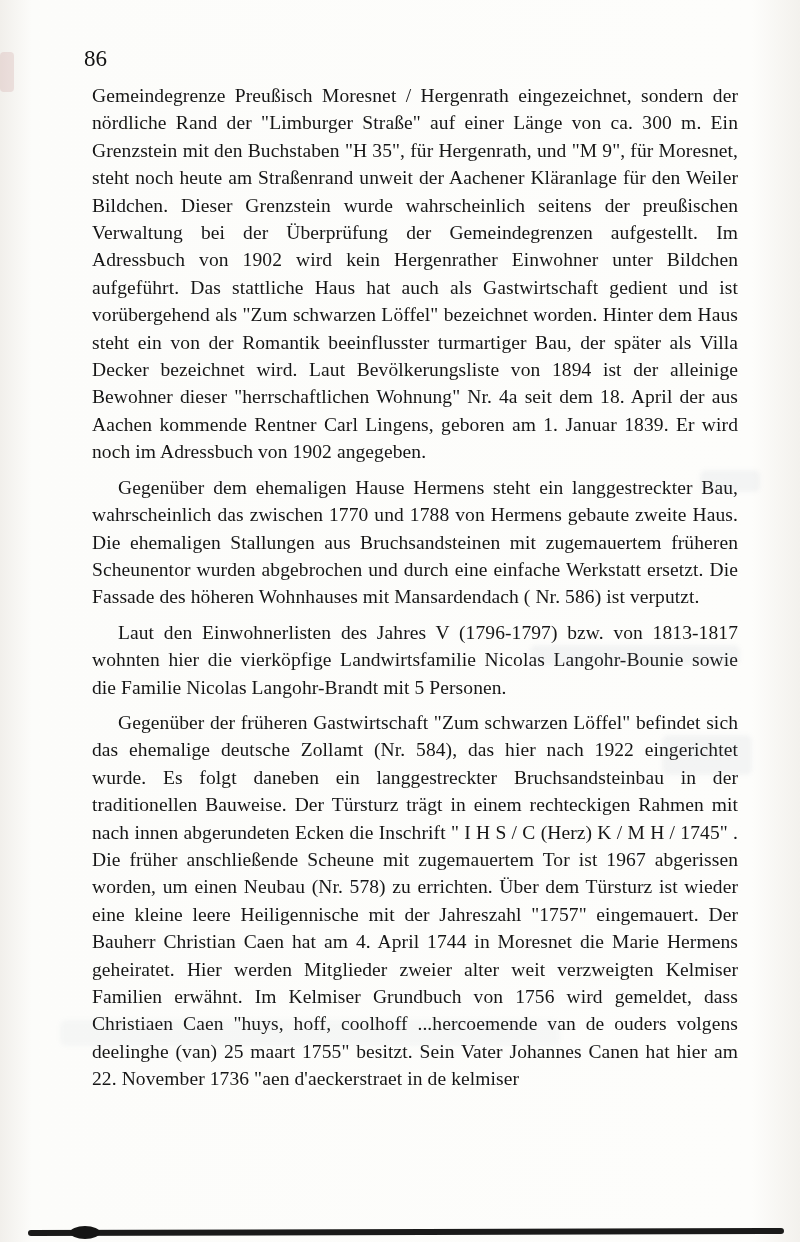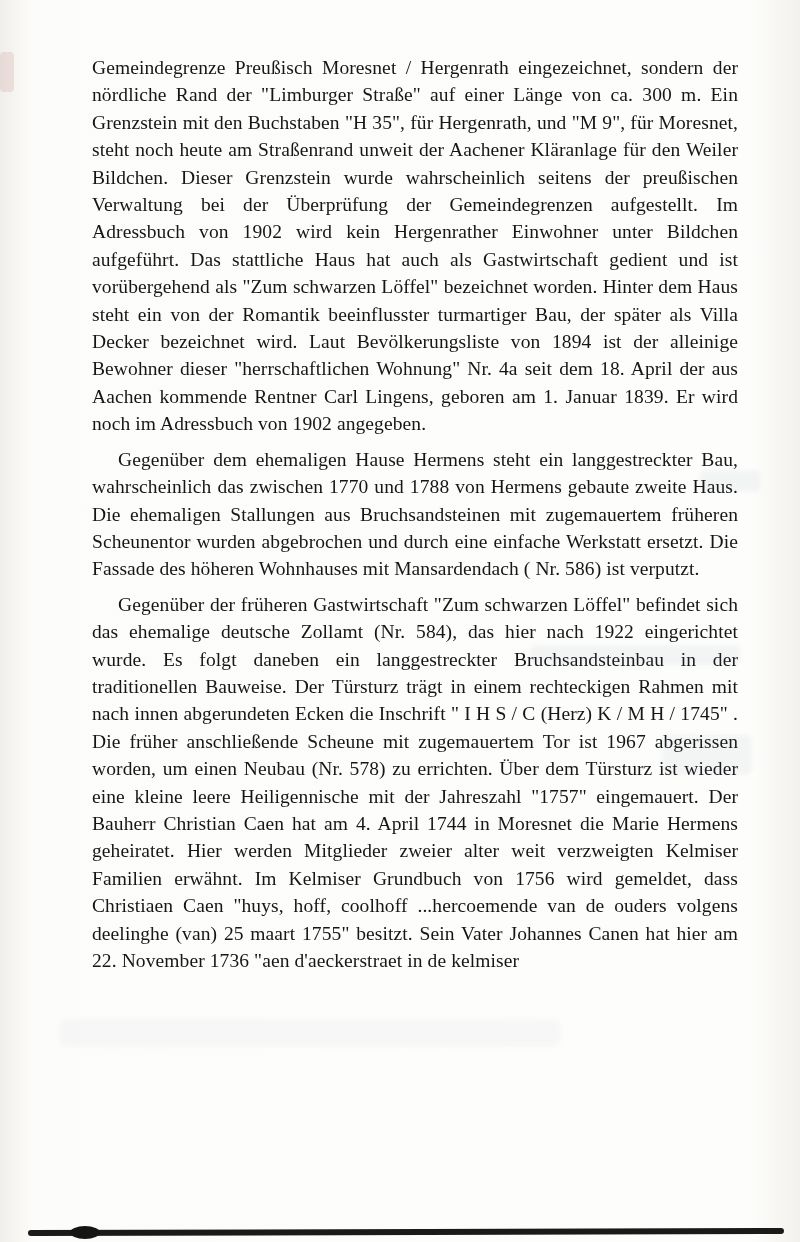--- a/index.html
+++ b/index.html
@@ -82,23 +82,25 @@
 <body>
 
 <div class="scan-page">
 
   <div class="corner-mark"></div>
   <div class="bleed-smudge smudge-1"></div>
   <div class="bleed-smudge smudge-2"></div>
   <div class="bleed-smudge smudge-3"></div>
   <div class="bleed-smudge smudge-4"></div>
 
+  <div class="page-number">86</div>
 
   <div class="body-text">
     <p>Gemeindegrenze Preußisch Moresnet / Hergenrath eingezeichnet, sondern der nördliche Rand der "Limburger Straße" auf einer Länge von ca. 300 m. Ein Grenzstein mit den Buchstaben "H 35", für Hergenrath, und "M 9", für Moresnet, steht noch heute am Straßenrand unweit der Aachener Kläranlage für den Weiler Bildchen. Dieser Grenzstein wurde wahrscheinlich seitens der preußischen Verwaltung bei der Überprüfung der Gemeindegrenzen aufgestellt. Im Adressbuch von 1902 wird kein Hergenrather Einwohner unter Bildchen aufgeführt. Das stattliche Haus hat auch als Gastwirtschaft gedient und ist vorübergehend als "Zum schwarzen Löffel" bezeichnet worden. Hinter dem Haus steht ein von der Romantik beeinflusster turmartiger Bau, der später als Villa Decker bezeichnet wird. Laut Bevölkerungsliste von 1894 ist der alleinige Bewohner dieser "herrschaftlichen Wohnung" Nr. 4a seit dem 18. April der aus Aachen kommende Rentner Carl Lingens, geboren am 1. Januar 1839. Er wird noch im Adressbuch von 1902 angegeben.</p>
     <p class="indent">Gegenüber dem ehemaligen Hause Hermens steht ein langgestreckter Bau, wahrscheinlich das zwischen 1770 und 1788 von Hermens gebaute zweite Haus. Die ehemaligen Stallungen aus Bruchsandsteinen mit zugemauertem früheren Scheunentor wurden abgebrochen und durch eine einfache Werkstatt ersetzt. Die Fassade des höheren Wohnhauses mit Mansardendach ( Nr. 586) ist verputzt.</p>
+    <p class="indent">Laut den Einwohnerlisten des Jahres V (1796-1797) bzw. von 1813-1817 wohnten hier die vierköpfige Landwirtsfamilie Nicolas Langohr-Bounie sowie die Familie Nicolas Langohr-Brandt mit 5 Personen.</p>
     <p class="indent">Gegenüber der früheren Gastwirtschaft "Zum schwarzen Löffel" befindet sich das ehemalige deutsche Zollamt (Nr. 584), das hier nach 1922 eingerichtet wurde. Es folgt daneben ein langgestreckter Bruchsandsteinbau in der traditionellen Bauweise. Der Türsturz trägt in einem rechteckigen Rahmen mit nach innen abgerundeten Ecken die Inschrift " I H S / C (Herz) K / M H / 1745" . Die früher anschließende Scheune mit zugemauertem Tor ist 1967 abgerissen worden, um einen Neubau (Nr. 578) zu errichten. Über dem Türsturz ist wieder eine kleine leere Heiligennische mit der Jahreszahl "1757" eingemauert. Der Bauherr Christian Caen hat am 4. April 1744 in Moresnet die Marie Hermens geheiratet. Hier werden Mitglieder zweier alter weit verzweigten Kelmiser Familien erwähnt. Im Kelmiser Grundbuch von 1756 wird gemeldet, dass Christiaen Caen "huys, hoff, coolhoff ...hercoemende van de ouders volgens deelinghe (van) 25 maart 1755" besitzt. Sein Vater Johannes Canen hat hier am 22. November 1736 "aen d'aeckerstraet in de kelmiser</p>
   </div>
 
   <div class="scan-edge-bottom"></div>
   <div class="scan-blob"></div>
 
 </div>
 
 </body></html>

